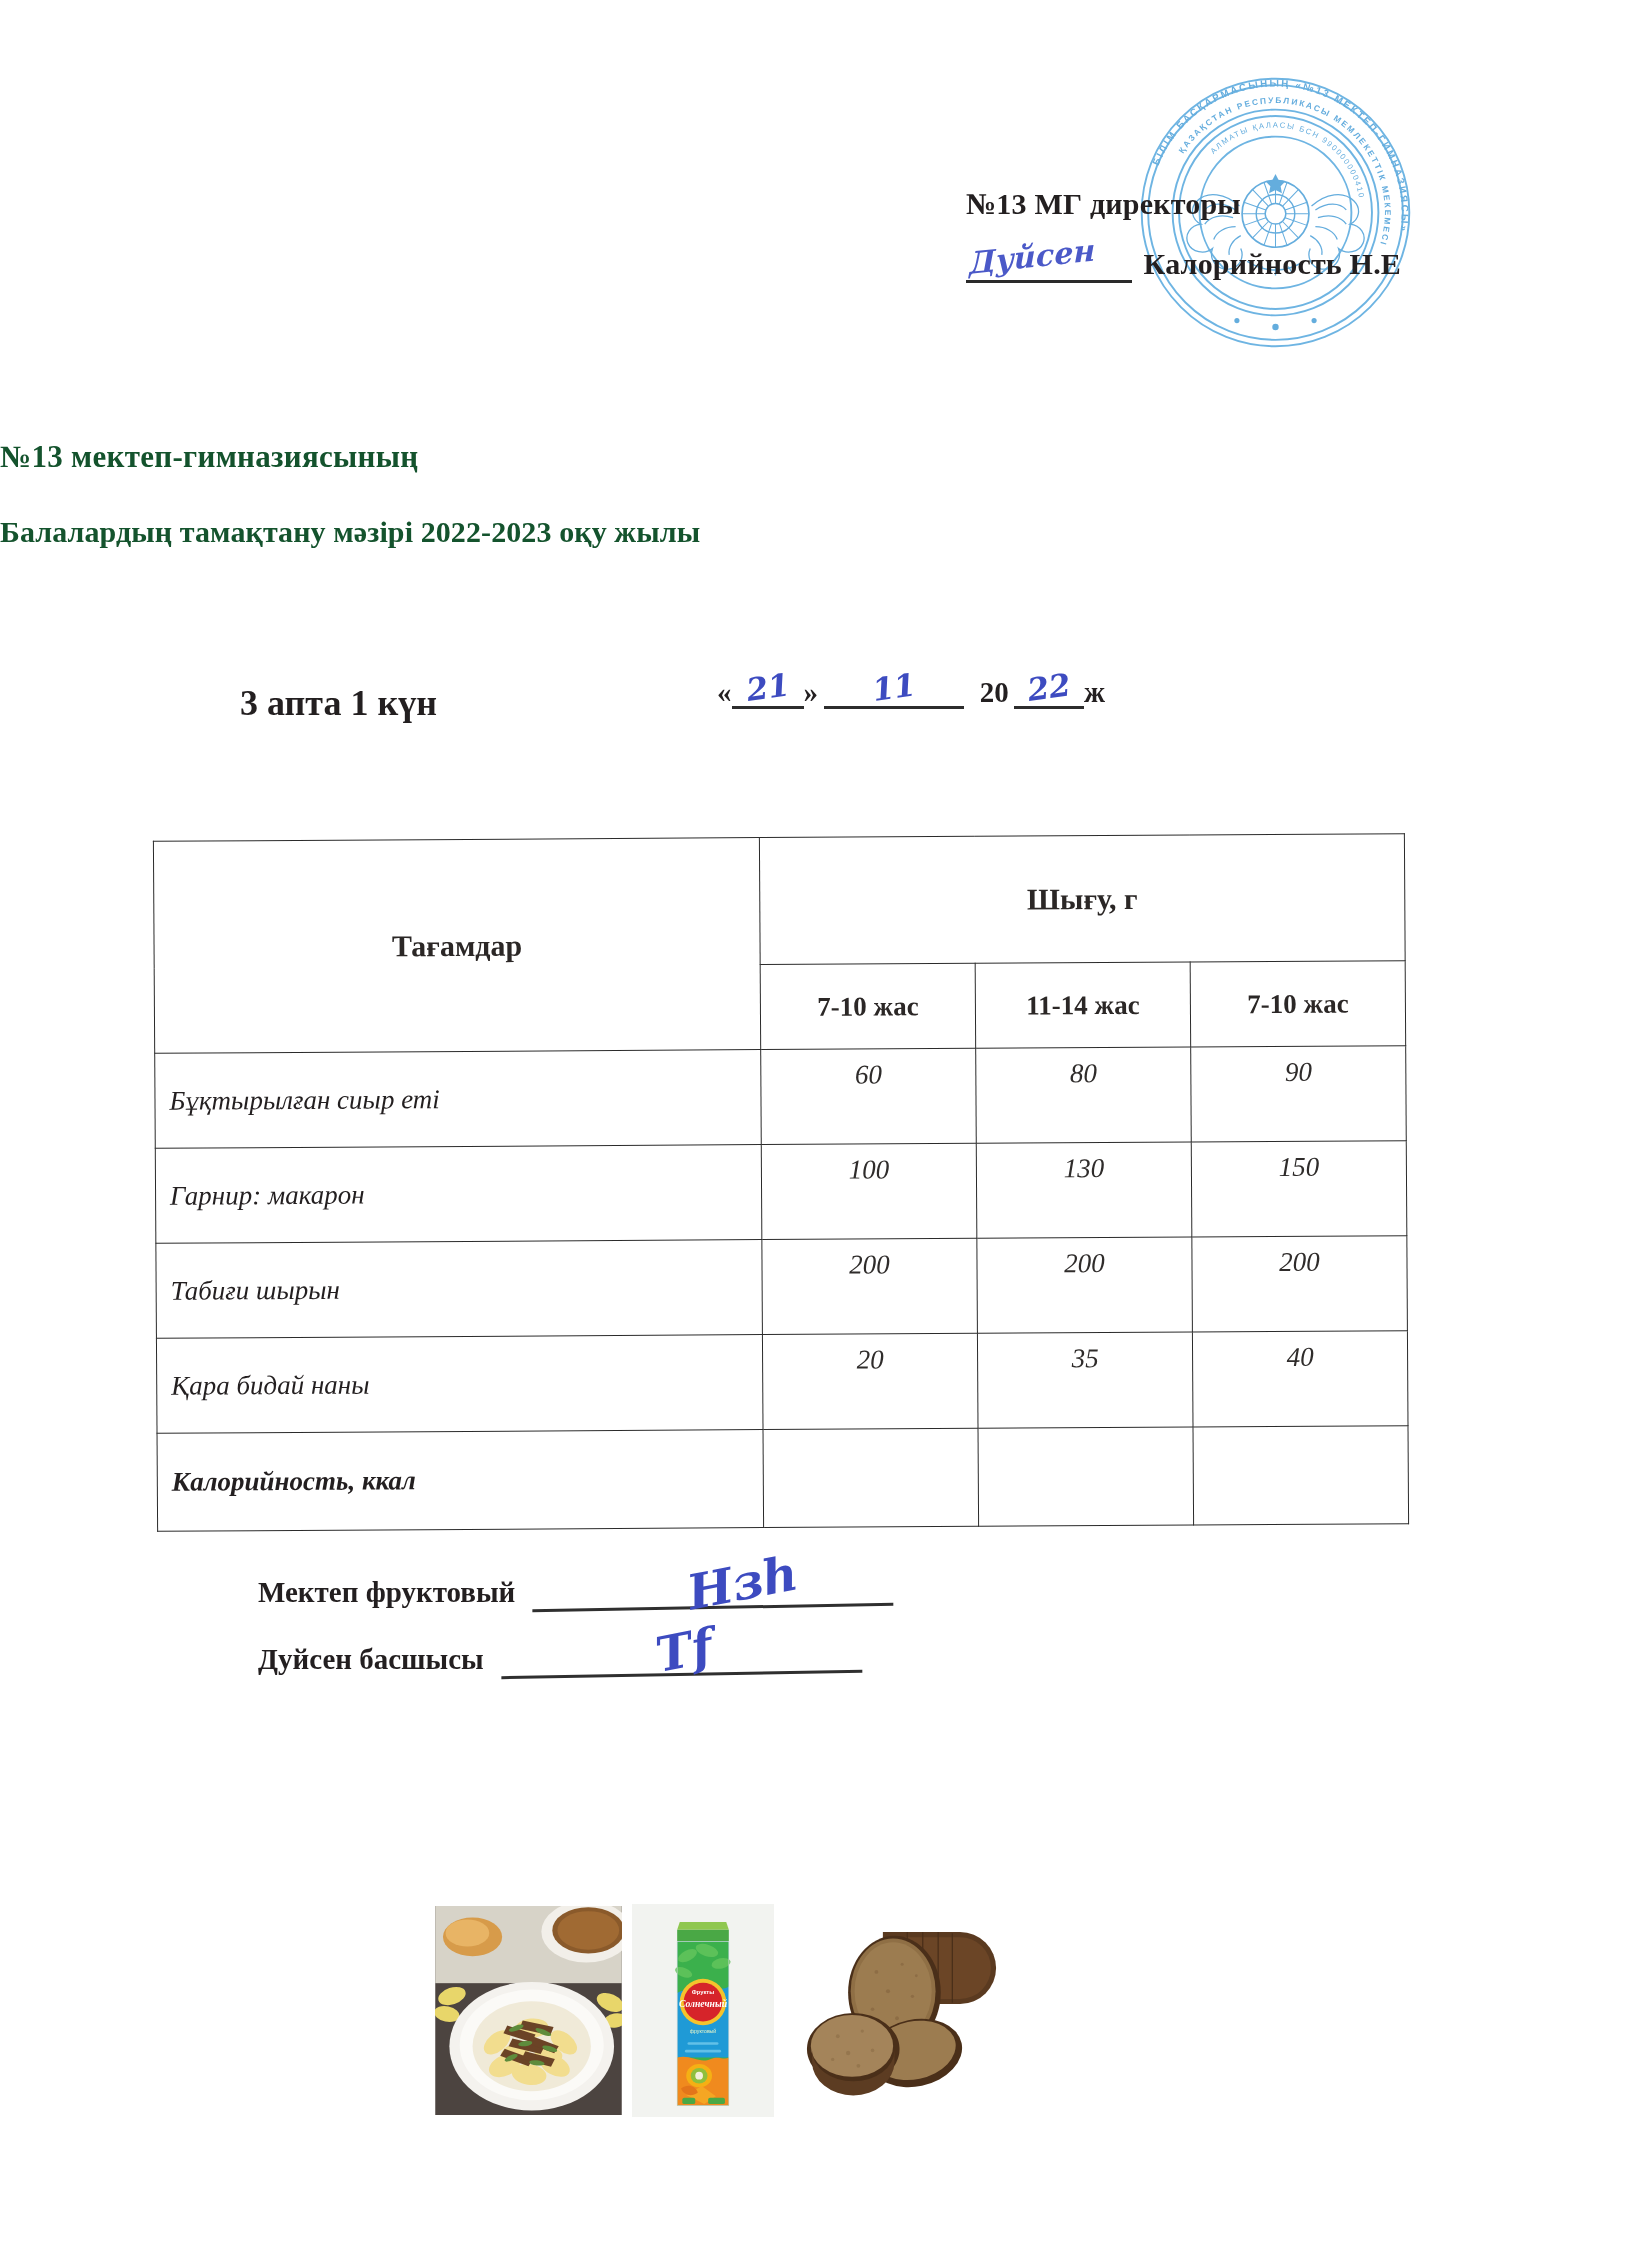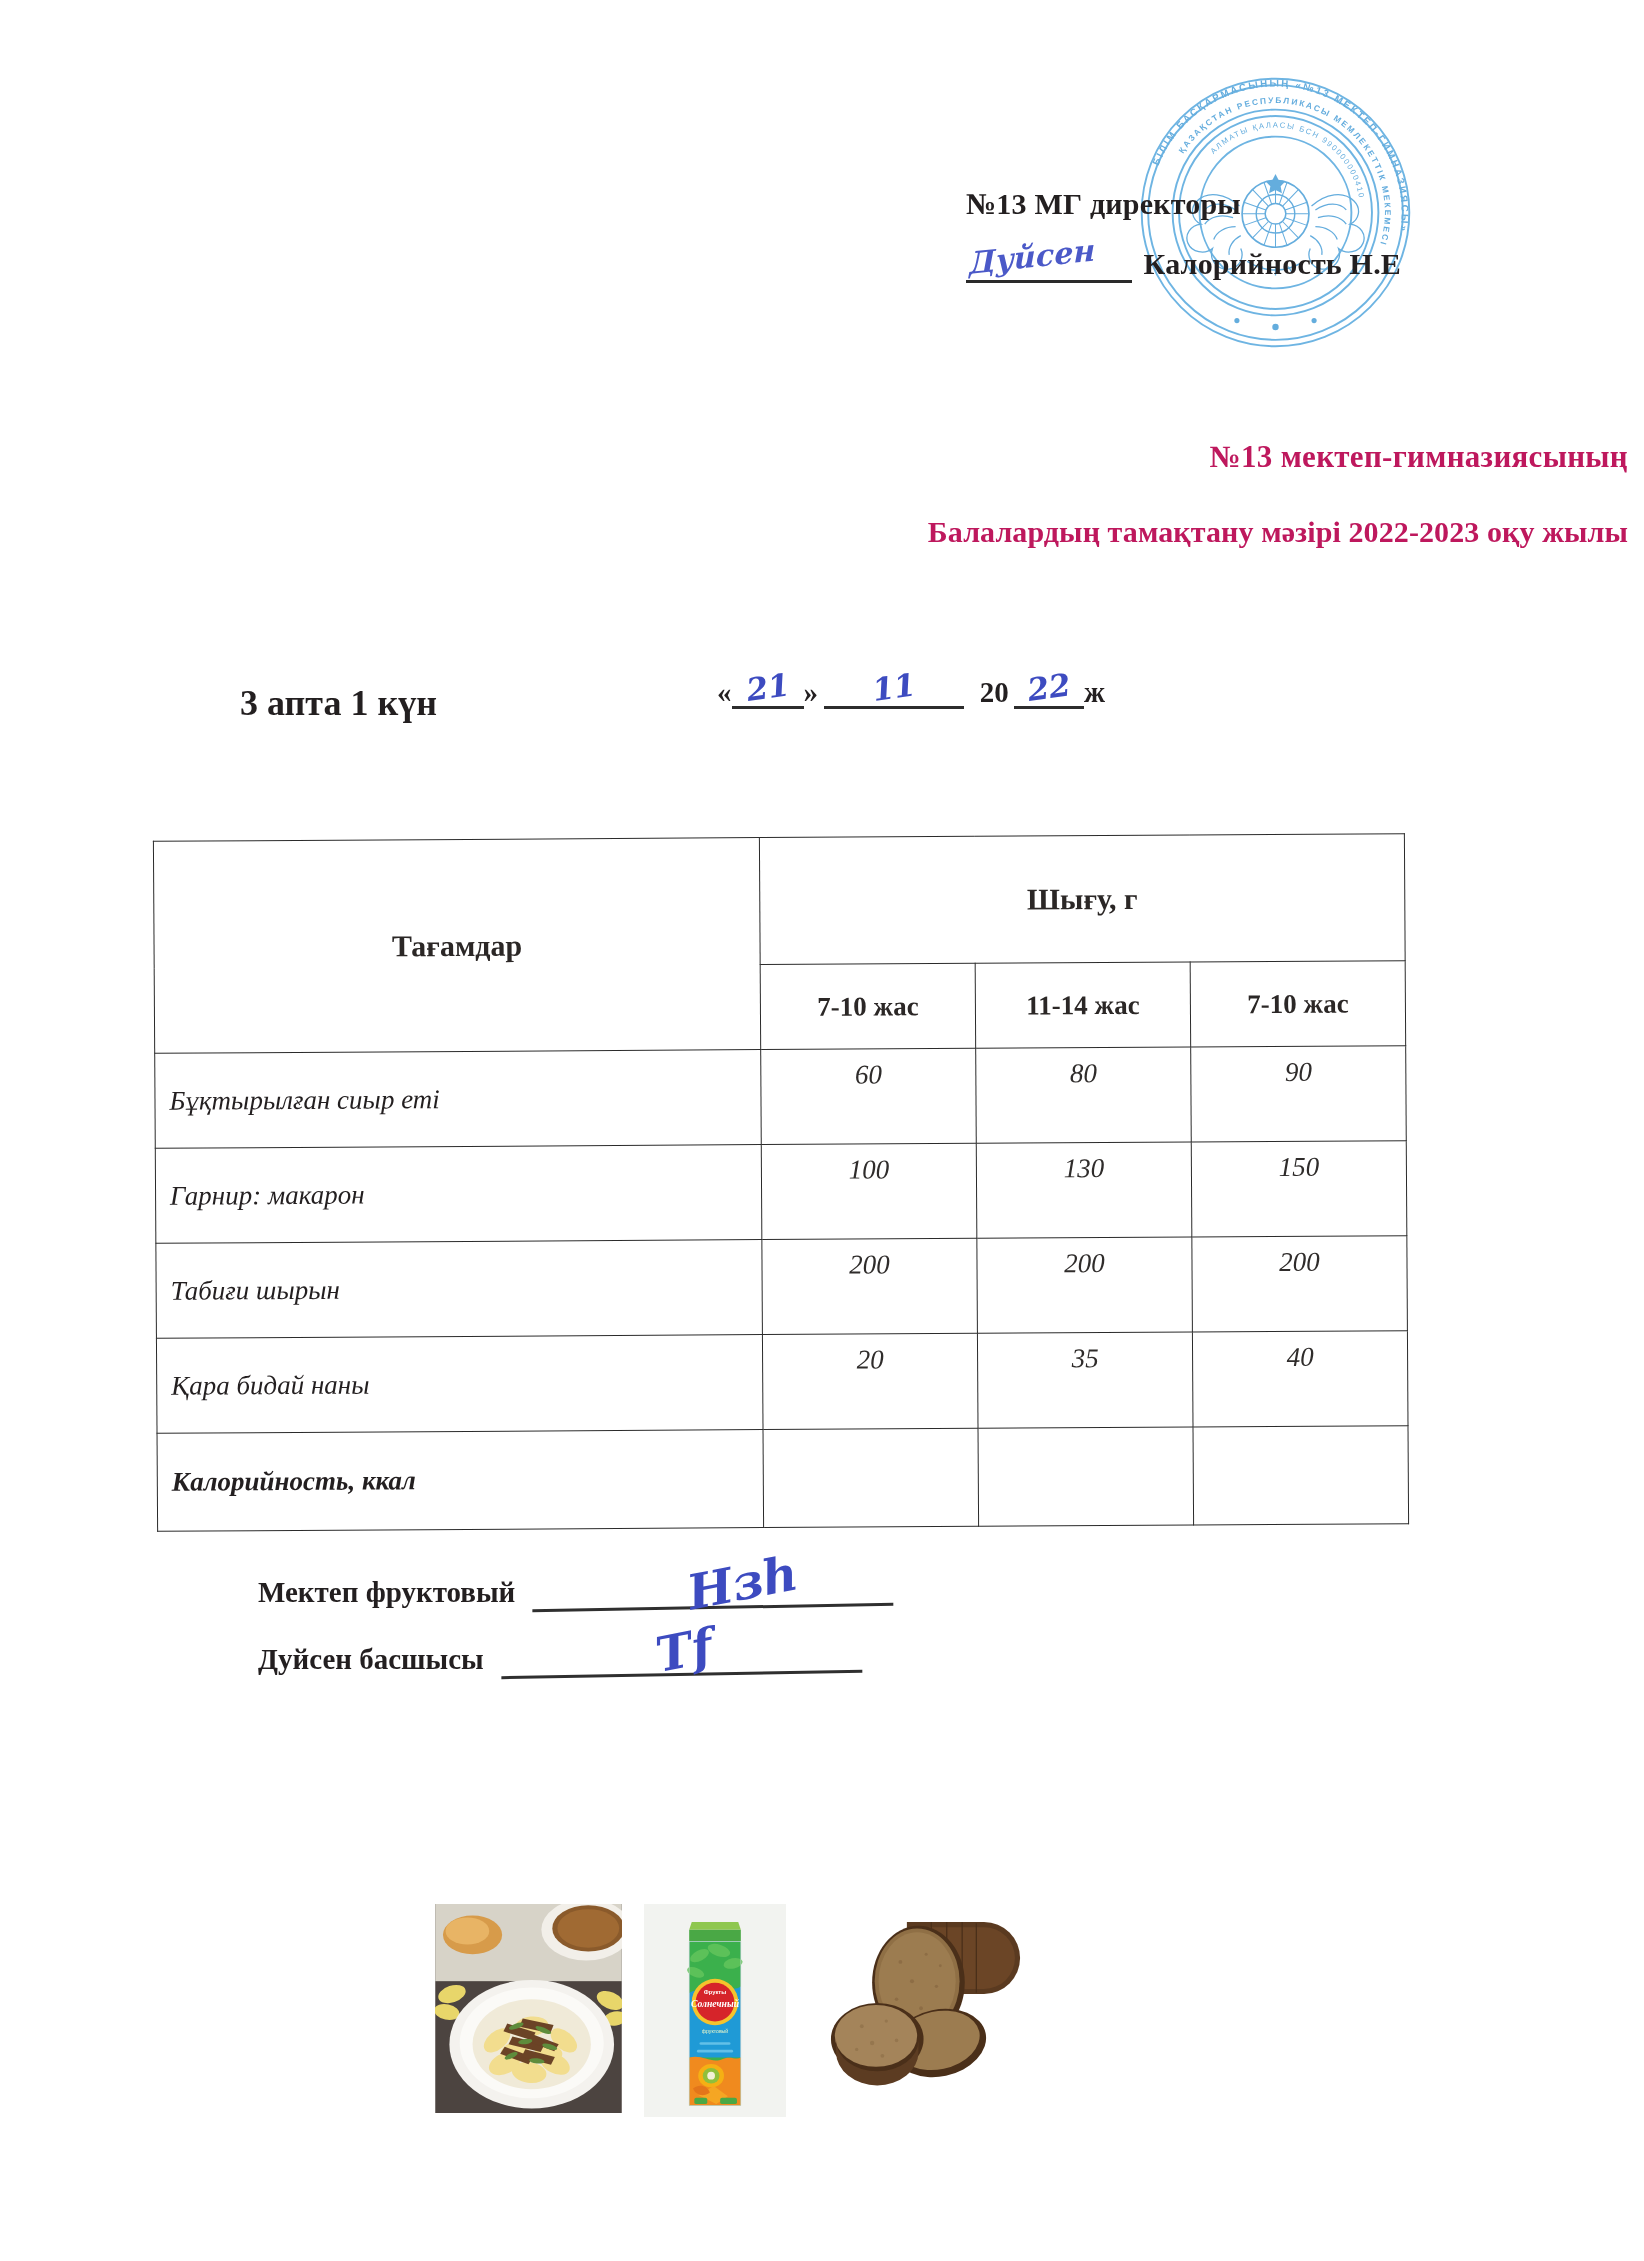--- a/index.html
+++ b/index.html
@@ -36,22 +36,22 @@
   }
 
   
   .stamp{
     position:absolute;left:1134px;top:71px;width:283px;height:283px;
     z-index:2;pointer-events:none;opacity:.85;
   }
 
   
   .title1,.title2{
-    position:absolute;left:0;right:16px;text-align:right;
-    font-weight:bold;color:#be185d;
+    position:absolute;left:0;right:0;text-align:left;
+    font-weight:bold;color:#14532d;
   }
   .title1{top:439px;font-size:31px;letter-spacing:0.3px;}
   .title2{top:515px;font-size:30px;letter-spacing:0.1px;}
 
   
   .weekday{
     position:absolute;left:240px;top:682px;
     font-weight:bold;font-size:36px;white-space:nowrap;
   }
   .dateline{
@@ -122,21 +122,21 @@
   .signline .hw{
     position:absolute;left:155px;bottom:-1.3px;
     font-family:"DejaVu Serif", serif;font-style:italic;font-weight:bold;
     font-size:48px;color:#3d4bc0;transform:rotate(-10deg);
     line-height:1;white-space:nowrap;
   }
 
   
   .photos{
     position:absolute;left:435px;top:1904px;
-    display:flex;align-items:flex-start;gap:12px;
+    display:flex;align-items:center;gap:0;
   }
   .photo{position:relative;overflow:hidden;}
   .ph-pasta{width:187px;height:209px;}
   .ph-juice{width:142px;height:213px;margin-left:10.3px;}
   .ph-bread{width:213px;height:193px;margin-left:11.6px;}
   .photo svg{display:block;width:100%;height:100%;}
 </style>
 </head>
 <body>
 

